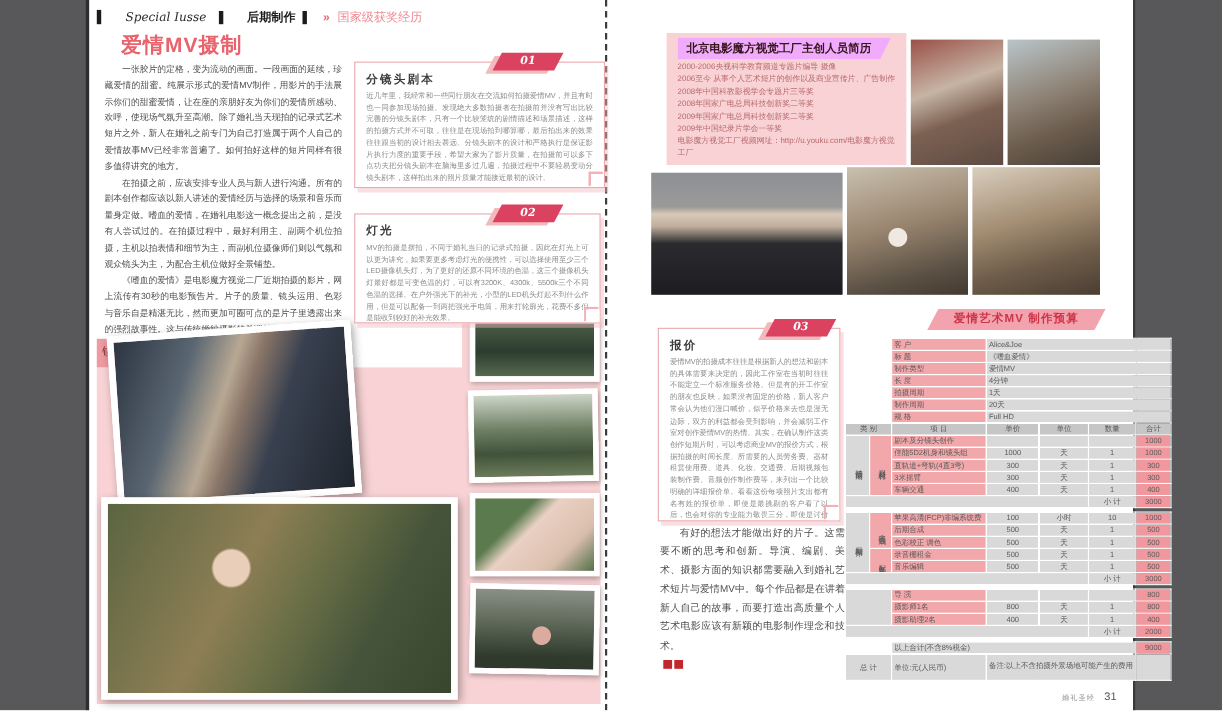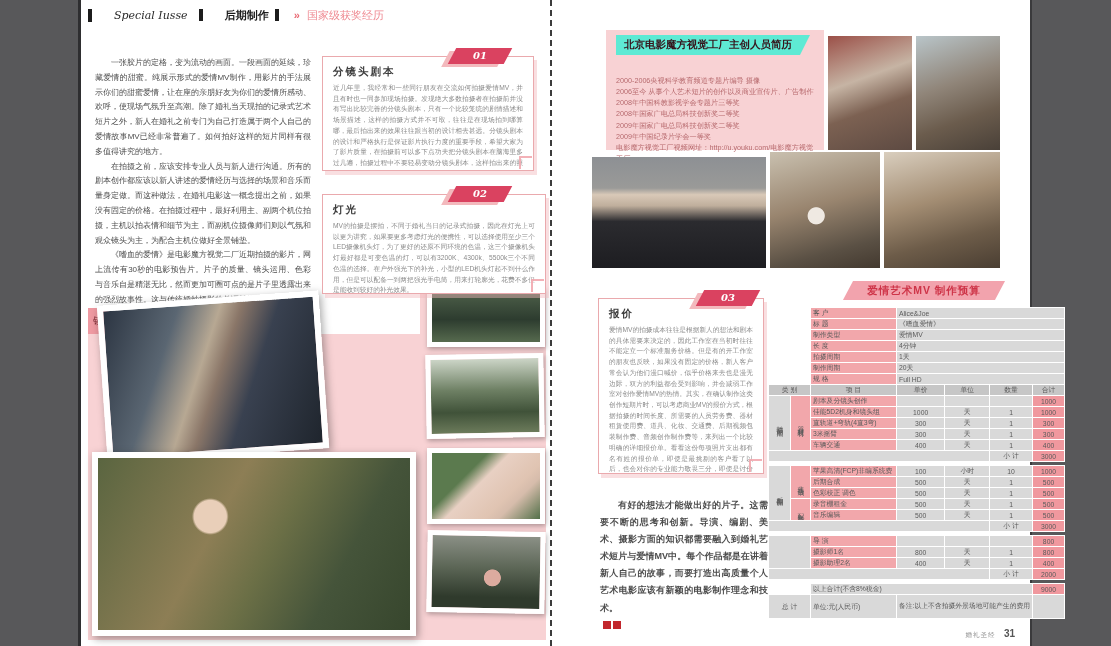--- a/index.html
+++ b/index.html
@@ -58,71 +58,72 @@
       linear-gradient(180deg,#8b9086 0%,#5b6555 45%,#2f3a2c 85%);transform:rotate(1deg);}
   .ph-street1{background:linear-gradient(160deg,#9b5048 0%,#c6b4a4 38%,#7c6152 62%,#5d4a42 100%);}
   .ph-street2{background:linear-gradient(160deg,#b9c5c9 0%,#908579 42%,#6b5c4d 70%,#494038 100%);}
   .ph-team{background:linear-gradient(180deg,#8d9094 0%,#9a9a98 28%,#d9c9b8 34%,#bfae9c 44%,#2b2b2f 58%,#1d1d21 100%);}
   .ph-street3{background:
       radial-gradient(circle at 42% 55%, #efe9e2 0 9%, rgba(0,0,0,0) 10%),
       linear-gradient(165deg,#c9c0af 0%,#99856f 45%,#5a5044 80%,#43392f 100%);}
   .ph-street4{background:linear-gradient(165deg,#d9cebe 0%,#a38d73 42%,#6d5c49 72%,#4a3e32 100%);}
   
   .resume{background:#f8d2d4;z-index:2;padding:4px 10px;box-sizing:border-box;}
-  .resume .rbar{display:inline-block;background:#5eead4;color:#36151c;font-weight:bold;font-size:10.5px;
-        padding:3px 18px 3px 8px;clip-path:polygon(0 0,100% 0,calc(100% - 10px) 100%,0 100%);margin-bottom:20px;}
+  .resume .rbar{display:inline-block;background:#f0abfc;color:#36151c;font-weight:bold;font-size:10.5px;
+        padding:3px 18px 3px 8px;clip-path:polygon(0 0,100% 0,calc(100% - 10px) 100%,0 100%);margin-bottom:1px;}
   .resume .rline{font-size:7.2px;color:#b76a6e;line-height:1.55;}
   .resume .rawards{font-size:9.5px;font-weight:bold;color:#c23b4e;line-height:1.6;}
   
   .ribbon{background:#f2a3ad;transform:skewX(-28deg);z-index:2;}
   .ribbon span{display:block;transform:skewX(28deg);color:#ce3448;font-weight:bold;font-size:10.5px;
         text-align:center;line-height:19px;letter-spacing:1px;}
   table.budget{position:absolute;left:768px;top:307px;border-collapse:collapse;table-layout:fixed;z-index:2;}
   table.budget td{border:1px solid #fff;height:10px;padding:0 2px;font-size:6.8px;color:#5a5a5a;overflow:hidden;white-space:nowrap;}
   td.pk{background:#f2a7ab;color:#8c4046;}
   td.gy{background:#d9d9d9;}
   td.hd{background:#c6c6c6;color:#4a4a4a;text-align:center;}
   td.tot{background:#f0989e;color:#8f2c36;text-align:center;}
   td.num{text-align:center;}
   td.blank{background:transparent;border-color:transparent;}
   td.vert{writing-mode:vertical-rl;text-orientation:upright;text-align:center;letter-spacing:1px;padding:1px 0;}
   tr.sp td{height:3px;border:none;background:transparent;padding:0;}
   td.rem{white-space:normal;font-size:6.3px;line-height:1.25;}
   
   .footer{left:915px;top:623px;width:100px;text-align:right;z-index:2;}
   .footer .mag{font-size:6.5px;color:#8f8f8f;letter-spacing:1px;}
-  .footer .pg{font-size:10px;font-weight:bold;color:#555;margin-left:4px;}
+  .footer .pg{font-size:10px;font-weight:normal;color:#555;margin-left:4px;}
 </style>
 </head>
 <body>
 
 <div class="stage">
 
   <div class="abs side side-left"></div>
   <div class="abs side side-right"></div>
   <div class="abs fold"></div>
 
   <div class="abs hdr">
     <span class="bar special">Special Iusse</span>
     <span class="bar section">后期制作</span>
     <span class="arrow">»</span>
     <span class="topic">国家级获奖经历</span>
   </div>
 
+  <div class="abs rtitle" style="left:110px;top:28px;">爱情MV摄制</div>
   <div class="abs bodytxt" style="left:95px;top:56px;width:216px;height:276px;">
     <p>一张胶片的定格，变为流动的画面。一段画面的延续，珍藏爱情的甜蜜。纯展示形式的爱情MV制作，用影片的手法展示你们的甜蜜爱情，让在座的亲朋好友为你们的爱情所感动、欢呼，使现场气氛升至高潮。除了婚礼当天现拍的记录式艺术短片之外，新人在婚礼之前专门为自己打造属于两个人自己的爱情故事MV已经非常普遍了。如何拍好这样的短片同样有很多值得讲究的地方。</p>
-    <p>在拍摄之前，应该安排专业人员与新人进行沟通。所有的剧本创作都应该以新人讲述的爱情经历与选择的场景和音乐而量身定做。而这种做法，在婚礼电影这一概念提出之前，如果没有固定的价格。在拍摄过程中，最好利用主、副两个机位拍摄，主机以拍表情和细节为主，而副机位摄像师们则以气氛和观众镜头为主，为配合主机位做好全景铺垫。</p>
+    <p>在拍摄之前，应该安排专业人员与新人进行沟通。所有的剧本创作都应该以新人讲述的爱情经历与选择的场景和音乐而量身定做。嗜血的爱情，在婚礼电影这一概念提出之前，是没有人尝试过的。在拍摄过程中，最好利用主、副两个机位拍摄，主机以拍表情和细节为主，而副机位摄像师们则以气氛和观众镜头为主，为配合主机位做好全景铺垫。</p>
     <p>《嗜血的爱情》是电影魔方视觉二厂近期拍摄的影片，网上流传有30秒的电影预告片。片子的质量、镜头运用、色彩与音乐自是精湛无比，然而更加可圈可点的是片子里透露出来的强烈故事性。这与传统婚纱摄影的单调枯燥完全不一样，能深刻的体会到片中电影式的大气、唯美的画面。</p>
   </div>
 
 
   <div class="abs qtab" style="left:452px;top:48px;">
     <span>01</span>
   </div>
-  <div class="abs card" style="left:322px;top:56px;width:212px;height:115px;">
+  <div class="abs card" style="left:322px;top:56px;width:228px;height:115px;">
     <span class="chead">分镜头剧本</span>
     <div class="cbody">近几年里，我经常和一些同行朋友在交流如何拍摄爱情MV，并且有时也一同参加现场拍摄。发现绝大多数拍摄者在拍摄前并没有写出比较完善的分镜头剧本，只有一个比较笼统的剧情描述和场景描述，这样的拍摄方式并不可取，往往是在现场拍到哪算哪，最后拍出来的效果往往跟当初的设计相去甚远。分镜头剧本的设计和严格执行是保证影片执行力度的重要手段，希望大家为了影片质量，在拍摄前可以多下点功夫把分镜头剧本在脑海里多过几遍，拍摄过程中不要轻易变动分镜头剧本，这样拍出来的照片质量才能接近最初的设计。</div>
   </div>
 
   <div class="abs qtab" style="left:452px;top:186px;">
     <span>02</span>
   </div>
   <div class="abs card" style="left:322px;top:194px;width:224px;height:100px;">
     <span class="chead">灯光</span>
     <div class="cbody">MV的拍摄是摆拍，不同于婚礼当日的记录式拍摄，因此在灯光上可以更为讲究，如果要更多考虑灯光的便携性，可以选择使用至少三个LED摄像机头灯，为了更好的还原不同环境的色温，这三个摄像机头灯最好都是可变色温的灯，可以有3200K、4300k、5500k三个不同色温的选择。在户外强光下的补光，小型的LED机头灯起不到什么作用，但是可以配备一到两把强光手电筒，用来打轮廓光，花费不多但是能收到较好的补光效果。</div>
@@ -140,21 +141,21 @@
   <div class="abs ph framed-sm ph-lawn" style="left:427px;top:531px;width:108px;height:72px;"></div>
 
   <div class="abs qtab" style="left:700px;top:290px;">
     <span>03</span>
   </div>
   <div class="abs card" style="left:598px;top:298px;width:166px;height:176px;">
     <span class="chead">报价</span>
     <div class="cbody">爱情MV的拍摄成本往往是根据新人的想法和剧本的具体需要来决定的，因此工作室在当初时往往不能定立一个标准服务价格。但是有的开工作室的朋友也反映，如果没有固定的价格，新人客户常会认为他们漫口喊价，似乎价格来去也是漫无边际，双方的利益都会受到影响，并会减弱工作室对创作爱情MV的热情。其实，在确认制作这类创作短期片时，可以考虑商业MV的报价方式，根据拍摄的时间长度、所需要的人员劳务费、器材租赁使用费、道具、化妆、交通费、后期视频包装制作费、音频创作制作费等，来列出一个比较明确的详细报价单。看看这份每项照片支出都有名有姓的报价单，即使是最挑剔的客户看了以后，也会对你的专业能力敬畏三分，即使是讨价还价，也仅仅只在可控的范围内了。</div>
   </div>
 
-  <div class="abs closing" style="left:600px;top:497px;width:168px;font-weight:bold;">
+  <div class="abs closing" style="left:600px;top:476px;width:168px;">
     <span class="ind">有好的想法才能做出好的片子。这需要不断的思考和创新。导演、编剧、美术、摄影方面的知识都需要融入到婚礼艺术短片与爱情MV中。每个作品都是在讲着新人自己的故事，而要打造出高质量个人艺术电影应该有新颖的电影制作理念和技术。</span>
     <span class="endmark"></span>
   </div>
 
   <div class="abs resume" style="left:606px;top:30px;width:218px;height:120px;">
     <span class="rbar">北京电影魔方视觉工厂主创人员简历</span>
     <div class="rline">2000-2006央视科学教育频道专题片编导 摄像</div>
     <div class="rline">2006至今 从事个人艺术短片的创作以及商业宣传片、广告制作</div>
     <div class="rline">2008年中国科教影视学会专题片三等奖</div>
     <div class="rline">2008年国家广电总局科技创新奖二等奖</div>

